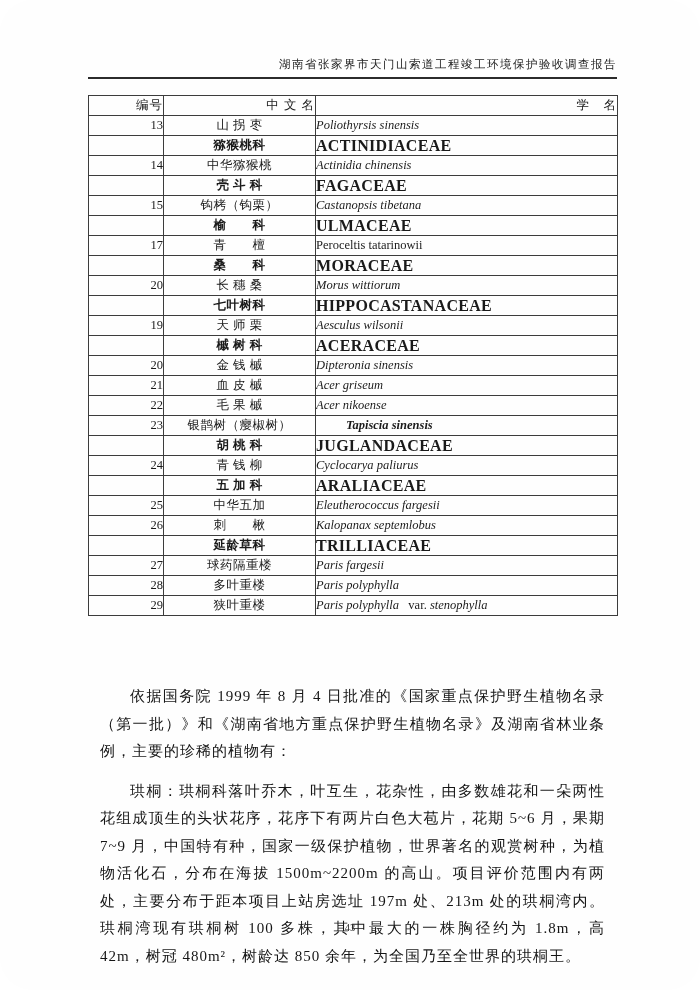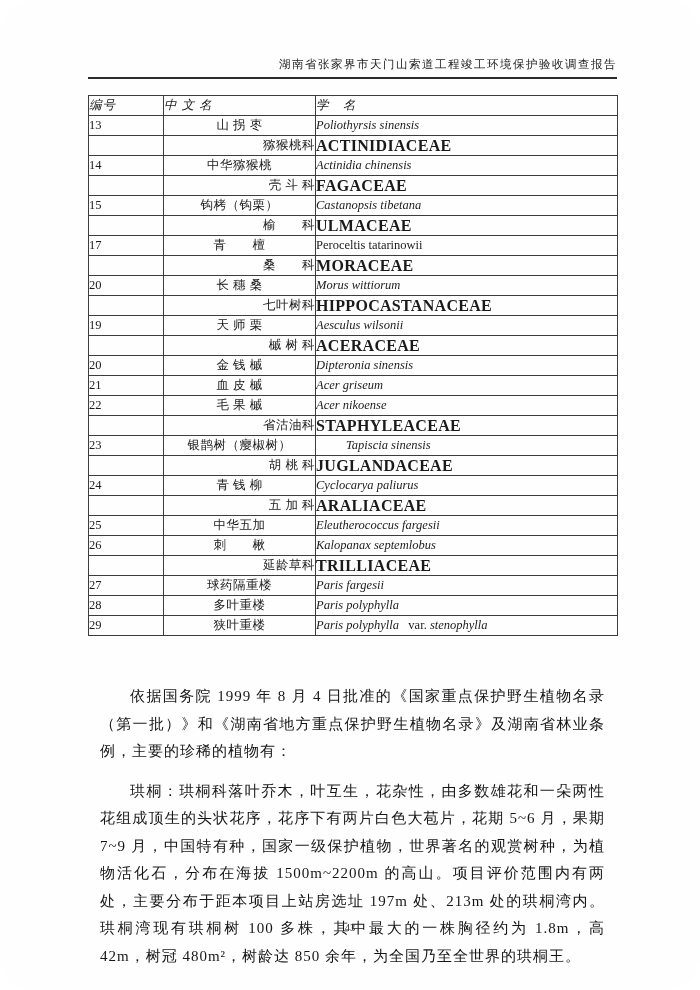--- a/index.html
+++ b/index.html
@@ -37,26 +37,26 @@
     padding:0;
     font-weight:400;
     font-size:12.5px;
     vertical-align:middle;
     white-space:nowrap;
     overflow:hidden;
   }
   .col-no{width:75px;}
   .col-cn{width:152px;}
   .col-la{width:302px;}
-  th.h-cell{text-align:left;letter-spacing:1px;font-style:italic;}
-  td.c-no{text-align:left;font-size:12px;}
+  th.h-cell{text-align:right;letter-spacing:1px;}
+  td.c-no{text-align:right;font-size:12px;}
   td.c-cn{text-align:center;letter-spacing:.5px;}
   td.c-la{text-align:left;padding-left:6px;font-size:13px;}
-  td.c-la.indent{padding-left:30px;}
-  tr.family td.c-cn{font-weight:400;text-align:right;}
+  td.c-la.indent{padding-left:30px;font-weight:bold;}
+  tr.family td.c-cn{font-weight:700;}
   tr.family td.c-la{font-weight:700;font-size:16px;letter-spacing:.3px;}
   .it{font-style:italic;}
   .up{font-style:normal;}
   
   .body-text{
     position:absolute;
     left:88px;top:671px;width:529px;
     font-size:15px;
     line-height:27.5px;
     letter-spacing:1px;
@@ -162,25 +162,20 @@
         <tr>
           <td class="c-no">21</td>
           <td class="c-cn">血 皮 槭</td>
           <td class="c-la"><span class="it">Acer griseum</span></td>
         </tr>
         <tr>
           <td class="c-no">22</td>
           <td class="c-cn">毛 果 槭</td>
           <td class="c-la"><span class="it">Acer nikoense</span></td>
         </tr>
-        <tr class="family">
-          <td class="c-no"></td>
-          <td class="c-cn">省沽油科</td>
-          <td class="c-la">STAPHYLEACEAE</td>
-        </tr>
         <tr>
           <td class="c-no">23</td>
           <td class="c-cn">银鹊树（瘿椒树）</td>
           <td class="c-la indent"><span class="it">Tapiscia sinensis</span></td>
         </tr>
         <tr class="family">
           <td class="c-no"></td>
           <td class="c-cn">胡 桃 科</td>
           <td class="c-la">JUGLANDACEAE</td>
         </tr>

